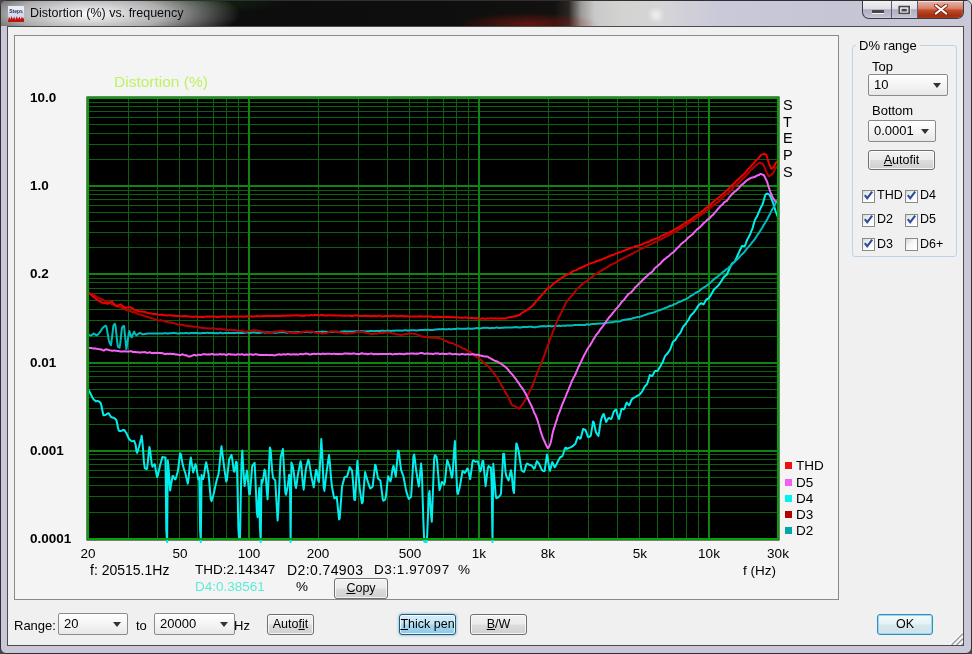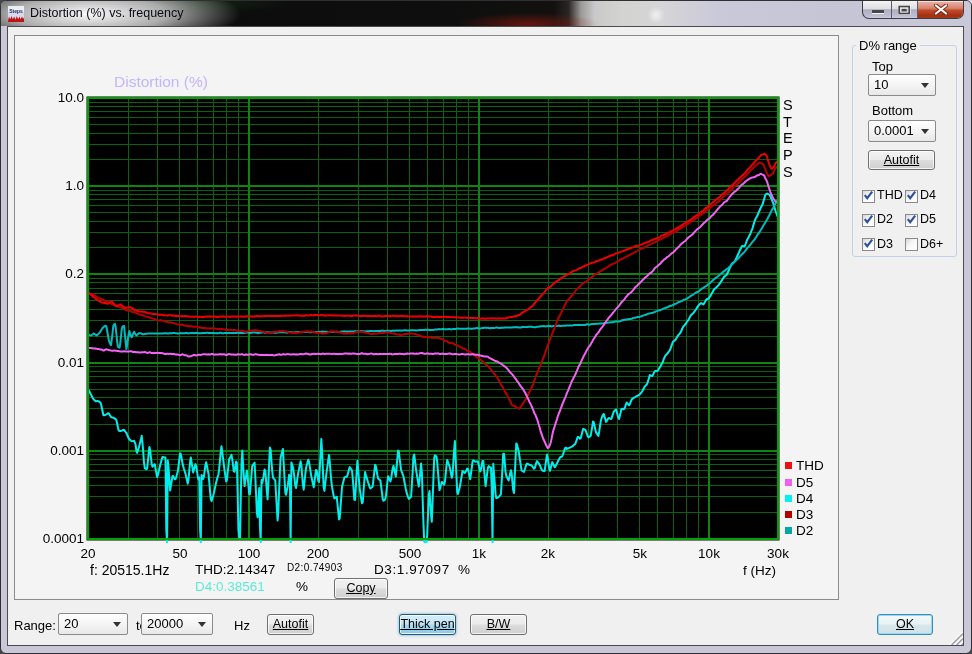--- a/index.html
+++ b/index.html
@@ -17,26 +17,26 @@
   background:#f0f0f0; border:1px solid #4c4c4c; }
 .panel { position:absolute; left:14px; top:35px; width:825px; height:565px;
   background:#f4f4f4; border:1px solid #8a8a8a; }
 .gm { stroke:#0d600d; stroke-width:1; }
 .gM { stroke:#108410; stroke-width:2; }
 .cT { stroke:#ee0000; }
 .c3 { stroke:#b80000; }
 .c5 { stroke:#f562f5; }
 .c4 { stroke:#00eeee; }
 .c2 { stroke:#00bcbc; }
-.yl { position:absolute; left:30px; width:54px; text-align:right; font-size:13.5px; color:#000; }
+.yl { position:absolute; left:30px; width:54px; font-size:13.5px; color:#000;font-weight:bold; }
 .xl { position:absolute; top:546px; width:60px; text-align:center; font-size:13.5px; color:#000; }
 .btn { position:absolute; height:21px; border:1px solid #707070; border-radius:3px; color:#000;
   background:linear-gradient(#f2f2f2, #ebebeb 48%, #dddddd 52%, #cfcfcf);
   box-shadow:inset 0 0 0 1px rgba(255,255,255,0.75);
-  font-size:12.5px; text-align:center; line-height:19px; white-space:nowrap;text-decoration:underline; }
+  font-size:12.5px; text-align:center; line-height:19px; white-space:nowrap; }
 .combo { position:absolute; height:22px; border:1px solid #8b8b8b; border-radius:2px;
   background:linear-gradient(#ffffff, #f2f2f2 60%, #e8e8e8); font-size:13px; color:#000;
   line-height:20px; padding-left:5px; }
 .combo .ar { position:absolute; right:6px; top:8px; width:0; height:0;
   border-left:4px solid transparent; border-right:4px solid transparent; border-top:5px solid #333; }
 .cb { position:absolute; width:13px; height:13px; border:1px solid #8a8a8a;
   background:linear-gradient(135deg,#d4d7d9,#f7f7f7 45%,#ffffff); }
 .cb svg { position:absolute; left:-1px; top:-2px; }
 .cbl { position:absolute; font-size:12.5px; color:#000; }
 .lbl { position:absolute; font-size:13px; color:#000; }
@@ -66,21 +66,21 @@
       <rect x="1.2" y="1.5" width="10" height="7" fill="none" stroke="#474747" stroke-width="1.7"></rect>
       <rect x="3.8" y="3.9" width="4.8" height="2.3" fill="#474747"></rect>
     </svg>
  <svg style="position:absolute;left:71px;top:3px" width="14" height="11" viewBox="0 0 14 11">
       <path d="M1.9 1.5 L12.1 9.5 M12.1 1.5 L1.9 9.5" stroke="#7c2410" stroke-width="4" fill="none" stroke-linecap="round"></path>
       <path d="M1.9 1.5 L12.1 9.5 M12.1 1.5 L1.9 9.5" stroke="#fbfbfb" stroke-width="2.2" fill="none" stroke-linecap="round"></path>
     </svg>
 </div>
 <div class="client"></div>
 <div class="panel"></div>
-<div class="abs" style="left:114px;top:73px;font-size:15.5px;color:#c4b5fd">Distortion (%)</div>
+<div class="abs" style="left:114px;top:73px;font-size:15.5px;color:#bef264">Distortion (%)</div>
 <svg style="position:absolute;left:80px;top:90px" width="706" height="462" viewBox="80 90 706 462">
 <rect x="86.5" y="96.5" width="693" height="444" fill="#000000"></rect>
 <line x1="128.5" y1="98.0" x2="128.5" y2="539.0" class="gm"></line>
 <line x1="157.5" y1="98.0" x2="157.5" y2="539.0" class="gm"></line>
 <line x1="179.5" y1="98.0" x2="179.5" y2="539.0" class="gm"></line>
 <line x1="197.5" y1="98.0" x2="197.5" y2="539.0" class="gm"></line>
 <line x1="213.5" y1="98.0" x2="213.5" y2="539.0" class="gm"></line>
 <line x1="226.5" y1="98.0" x2="226.5" y2="539.0" class="gm"></line>
 <line x1="238.5" y1="98.0" x2="238.5" y2="539.0" class="gm"></line>
 <line x1="318.5" y1="98.0" x2="318.5" y2="539.0" class="gm"></line>
@@ -163,21 +163,21 @@
 <div class="yl" style="top:266px">0.2</div>
 <div class="yl" style="top:355px">0.01</div>
 <div class="yl" style="top:443px">0.001</div>
 <div class="yl" style="top:531px">0.0001</div>
 <div class="xl" style="left:58px">20</div>
 <div class="xl" style="left:150px">50</div>
 <div class="xl" style="left:219px">100</div>
 <div class="xl" style="left:288px">200</div>
 <div class="xl" style="left:380px">500</div>
 <div class="xl" style="left:449px">1k</div>
-<div class="xl" style="left:518px">2k</div>
+<div class="xl" style="left:518px">8k</div>
 <div class="xl" style="left:610px">5k</div>
 <div class="xl" style="left:679px">10k</div>
 <div class="xl" style="left:748px">30k</div>
 <div style="position:absolute;left:783px;top:97px;width:14px;text-align:left;font-size:14.5px;color:#000">S</div>
 <div style="position:absolute;left:783px;top:114px;width:14px;text-align:left;font-size:14.5px;color:#000">T</div>
 <div style="position:absolute;left:783px;top:130px;width:14px;text-align:left;font-size:14.5px;color:#000">E</div>
 <div style="position:absolute;left:783px;top:147px;width:14px;text-align:left;font-size:14.5px;color:#000">P</div>
 <div style="position:absolute;left:783px;top:164px;width:14px;text-align:left;font-size:14.5px;color:#000">S</div>
 <div style="position:absolute;left:785px;top:462px;width:7px;height:7px;background:#ee1111"></div>
 <div style="position:absolute;left:796px;top:458px;font-size:13.5px;color:#000">THD</div>
@@ -185,31 +185,31 @@
 <div style="position:absolute;left:796px;top:475px;font-size:13.5px;color:#000">D5</div>
 <div style="position:absolute;left:785px;top:495px;width:7px;height:7px;background:#00f2f2"></div>
 <div style="position:absolute;left:796px;top:491px;font-size:13.5px;color:#000">D4</div>
 <div style="position:absolute;left:785px;top:511px;width:7px;height:7px;background:#b40000"></div>
 <div style="position:absolute;left:796px;top:507px;font-size:13.5px;color:#000">D3</div>
 <div style="position:absolute;left:785px;top:527px;width:7px;height:7px;background:#00a8a8"></div>
 <div style="position:absolute;left:796px;top:523px;font-size:13.5px;color:#000">D2</div>
 
 <div class="abs" style="left:90px;top:562px;font-size:14px;color:#000">f: 20515.1Hz</div>
 <div class="abs" style="left:195px;top:562px;font-size:13.5px;color:#000">THD:2.14347</div>
-<div class="abs" style="left:287px;top:562px;font-size:10px;letter-spacing:0.4px;color:#000">D2:0.74903</div>
+<div class="abs" style="left:287px;top:562px;font-size:14px;letter-spacing:0.4px;color:#000">D2:0.74903</div>
 <div class="abs" style="left:374px;top:562px;font-size:13.5px;letter-spacing:0.6px;color:#000">D3:1.97097</div>
 <div class="abs" style="left:458px;top:562px;font-size:13.5px;color:#000">%</div>
 <div class="abs" style="left:195px;top:579px;font-size:13.5px;color:#5eead4">D4:0.38561</div>
 <div class="abs" style="left:296px;top:579px;font-size:13.5px;color:#000">%</div>
 <div class="abs" style="left:743px;top:563px;font-size:13.5px;color:#000">f (Hz)</div>
 
 <div class="abs" style="left:852px;top:45px;width:105px;height:212px;border:1px solid #c0d2e8;border-radius:3px"></div>
 <div class="lbl" style="left:856px;top:38px;background:#f0f0f0;padding:0 3px">D% range</div>
 <div class="lbl" style="left:872px;top:59px">Top</div>
-<div class="combo" style="left:868px;top:74px;width:68px">10<span class="ar"></span></div>
+<div class="combo" style="left:868px;top:74px;width:80px">10<span class="ar"></span></div>
 <div class="lbl" style="left:872px;top:103px">Bottom</div>
 <div class="combo" style="left:868px;top:120px;width:68px">0.0001<span class="ar"></span></div>
 <div class="btn" style="left:868px;top:150px;width:67px;height:20px"><u>A</u>utofit</div>
 <div class="cb" style="left:862px;top:190px">
     <svg width="13" height="13" viewBox="0 0 13 13">
       <path d="M2.8 6.2 L5.2 9.2 L10.2 2.6" fill="none" stroke="#2d4f9e" stroke-width="2.1"></path>
     </svg>
   </div>
 <div class="cbl" style="left:877px;top:188px">THD</div>
 <div class="cb" style="left:905px;top:190px">
@@ -235,21 +235,21 @@
       <path d="M2.8 6.2 L5.2 9.2 L10.2 2.6" fill="none" stroke="#2d4f9e" stroke-width="2.1"></path>
     </svg>
   </div>
 <div class="cbl" style="left:877px;top:237px">D3</div>
 <div class="cb" style="left:905px;top:238px"></div>
 <div class="cbl" style="left:920px;top:237px">D6+</div>
 
 <div class="lbl" style="left:14px;top:618px">Range:</div>
 <div class="combo" style="left:58px;top:613px;width:70px">20<span class="ar"></span></div>
 <div class="lbl" style="left:136px;top:618px">to</div>
-<div class="combo" style="left:141px;top:613px;width:72px">20000<span class="ar"></span></div>
+<div class="combo" style="left:154px;top:613px;width:81px">20000<span class="ar"></span></div>
 <div class="lbl" style="left:234px;top:618px">Hz</div>
 <div class="btn" style="left:267px;top:614px;width:47px">Auto<u>fi</u>t</div>
 <div class="btn" style="left:334px;top:578px;width:54px"><u>C</u>opy</div>
 <div class="btn" style="left:399px;top:614px;width:57px;border-color:#1f5a78;
  background:linear-gradient(#d7edf9, #c3e4f5 48%, #a8d8f0 52%, #8cc9e9);
  box-shadow:inset 0 0 0 1px rgba(255,255,255,0.8), 0 0 3px rgba(60,150,200,0.8)"><u>T</u>hick pen</div>
 <div class="btn" style="left:470px;top:614px;width:57px"><u>B</u>/W</div>
 <div class="btn" style="left:877px;top:614px;width:56px;height:21px;border-color:#2c8fbf;
  background:linear-gradient(#f4fafb, #e7f2f4 48%, #d7e8ec 52%, #cfe2e8);
  box-shadow:inset 0 0 0 1px #9fd5ef">OK</div>

